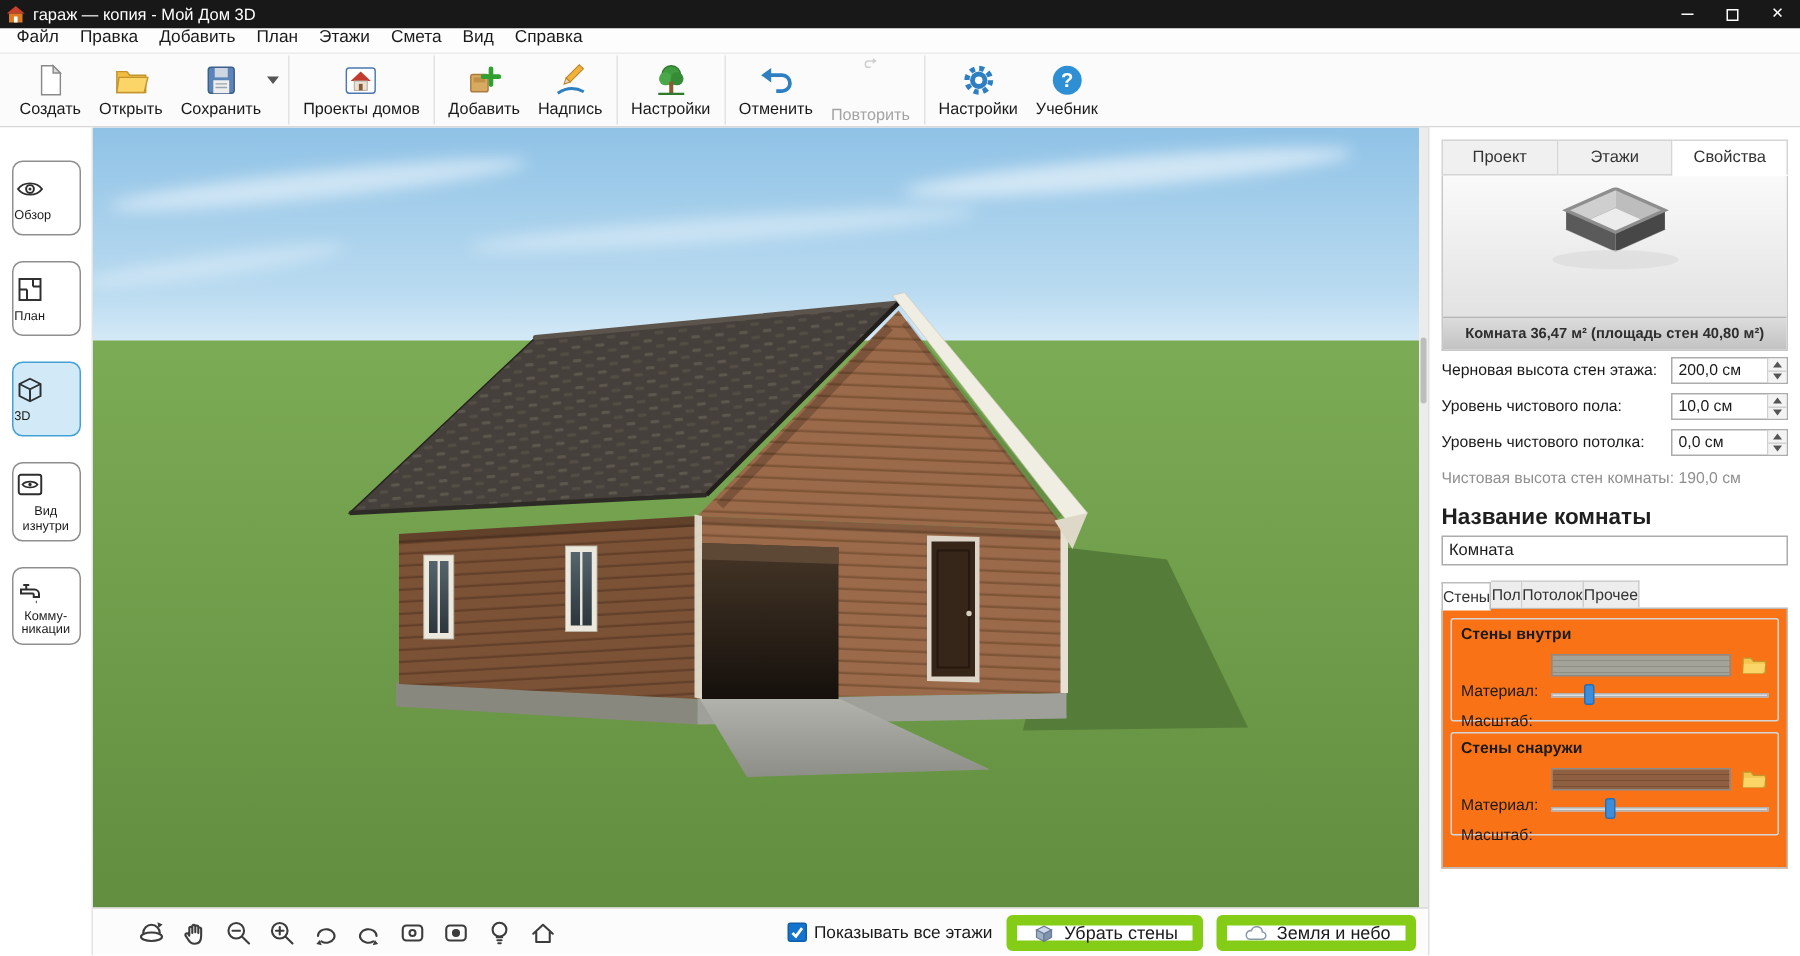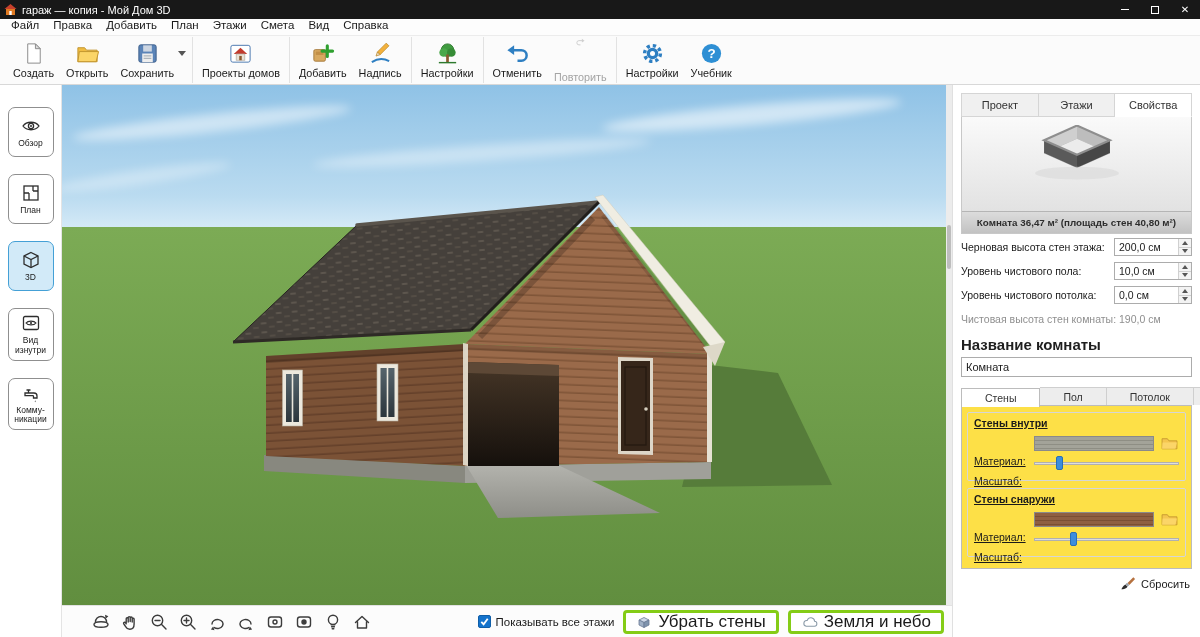--- a/index.html
+++ b/index.html
@@ -30,41 +30,41 @@
   .tbtn.disabled { color:#a4a4a4;gap:24px; }
   .tbtn.disabled svg { opacity:.45; }
   .save-caret { width:0; height:0; border-left:4px solid transparent; border-right:4px solid transparent;
     border-top:5px solid #555; margin:0 3px 14px -2px; }
 
   
   .main { display:flex; height:552px; }
   .sidebar { width:62px; background:#fff; border-right:1px solid #e4e4e4; display:flex;
     flex-direction:column; align-items:center; padding-top:22px; }
   .side-item { width:46px; min-height:50px; border:1px solid #8f8f8f; border-radius:7px;
-    display:flex; flex-direction:column; align-items:center; justify-content:center; gap:3px;
+    display:flex; flex-direction:column; align-items:flex-start; justify-content:center; gap:3px;
     margin-bottom:17px; font-size:8.5px; text-align:center; line-height:1.15; padding:4px 1px; background:#fff; }
   .side-item svg { width:20px; height:20px; }
   .side-item.active { background:#d2eaf8; border-color:#44a0d6; }
 
   .viewport-col { width:890px; display:flex; flex-direction:column; position:relative; }
   .scene { height:520px; position:relative; }
   .scene svg.world { width:100%; height:100%; display:block; }
   .vsplit { position:absolute; right:0; top:0; width:6px; height:520px; background:#ececec; }
   .vsplit .handle { position:absolute; left:1px; top:140px; width:4px; height:44px; background:#bdbdbd; border-radius:2px; }
 
   
   .bottombar { height:32px; background:#fcfcfc; border-top:1px solid #e2e2e2; display:flex;
     align-items:center; padding:0 8px 0 26px; gap:3px; font-size:11.5px; }
   .ibtn { width:26px; height:26px; display:flex; align-items:center; justify-content:center; border-radius:4px; }
   .ibtn svg { width:20px; height:20px; stroke:#3c3c3c; fill:none; stroke-width:1.4; stroke-linecap:round; stroke-linejoin:round; }
   .bb-right { margin-left:auto; display:flex; align-items:center; gap:9px; }
   .chk { width:13px; height:13px; background:#1473cc; border:1px solid #0f5ea8; border-radius:2px;
     display:flex; align-items:center; justify-content:center; }
-  .bb-btn { height:24px; border:3px solid #84cc16; border-radius:4px; background:#fff; display:flex;
-    align-items:center; gap:6px; padding:0 10px; font-size:17px; }
+  .bb-btn { height:24px; border:7px solid #84cc16; border-radius:4px; background:#fff; display:flex;
+    align-items:center; gap:6px; padding:0 10px; font-size:12px; }
 
   
   .rightpanel { width:248px; background:#fff; border-left:1px solid #e0e0e0; padding:8px 8px 0 8px; font-size:10.5px; }
   .rp-tabs { display:flex; height:24px; }
   .rp-tab { flex:1; display:flex; align-items:center; justify-content:center; font-size:11px;
     background:#f0f0f0; border:1px solid #d5d5d5; border-left:none; color:#333; }
   .rp-tab:first-child { border-left:1px solid #d5d5d5; }
   .rp-tab.active { background:#fff; border-bottom:1px solid #fff; }
   .preview-box { border:1px solid #c8c8c8; border-top:none; }
   .preview-img { height:94px; background:linear-gradient(180deg,#fafafa,#e2e2e2); display:flex;
@@ -78,25 +78,25 @@
   .spin-btns { width:13px; border-left:1px solid #d0d0d0; display:flex; flex-direction:column; }
   .spin-btns span { flex:1; background:#f3f3f3; display:flex; align-items:center; justify-content:center; }
   .spin-btns span:first-child { border-bottom:1px solid #d0d0d0; }
   .tri-up { width:0; height:0; border-left:3px solid transparent; border-right:3px solid transparent; border-bottom:4px solid #555; }
   .tri-dn { width:0; height:0; border-left:3px solid transparent; border-right:3px solid transparent; border-top:4px solid #555; }
   .rp-note { margin-top:7px; color:#8f8f8f; }
   .rp-header { margin-top:11px; font-weight:bold; font-size:15px; color:#1f1f1f; }
   .rp-input { margin-top:4px; width:100%; height:20px; border:1px solid #acacac; font-size:11px;
     padding-left:4px; font-family:inherit; color:#1a1a1a; }
   .subtabs { margin-top:10px; display:flex; height:19px; font-size:10.5px; border-bottom:1px solid #bcbcbc; }
-  .subtab { padding:0 23px; display:flex; align-items:center; background:#ededed; border:1px solid #cfcfcf;
+  .subtab { padding:0 0; display:flex; align-items:center; background:#ededed; border:1px solid #cfcfcf;
     border-left:none; border-bottom:none; color:#333; }
   .subtab:first-child { border-left:1px solid #cfcfcf; }
   .subtab.active { background:#fff; border-color:#bcbcbc; position:relative; top:1px; padding-top:0; height:19px; }
-  .subpanel { border:1px solid #bcbcbc; border-top:none; background:#fde047; padding:6px 5px 11px 5px;text-decoration:underline; }
+  .subpanel { border:1px solid #bcbcbc; border-top:none; background:#f97316; padding:6px 5px 21px 5px; }
   .groupbox { border:1px solid #d6d6d6; border-radius:2px; padding:4px 6px 7px 6px; margin-bottom:7px; }
   .gb-title { font-weight:bold; font-size:10.5px; margin-bottom:4px; }
   .gb-row { display:flex; align-items:center; gap:5px; height:20px; }
   .gb-label { width:55px;margin-top:36px; }
   .swatch { flex:1; height:15px; border:1px solid #8a8a8a; }
   .swatch-inside { background:repeating-linear-gradient(180deg,#a3a399 0 3px,#8e8e84 3px 4px); }
   .swatch-outside { background:repeating-linear-gradient(180deg,#8f5f42 0 3px,#7a4e34 3px 4px); }
   .folder-btn { width:20px; height:16px; display:flex; align-items:center; justify-content:center; }
   .slider { flex:1; position:relative; height:16px; }
   .slider .track { position:absolute; left:0; right:0; top:7px; height:3px; background:#dedede; border:1px solid #b0b0b0; }
@@ -609,22 +609,14 @@
         <div class="gb-row">
           <span class="gb-label">Масштаб:</span>
           <div class="slider">
             <div class="track"></div>
             <div class="thumb" style="left:25%"></div>
           </div>
         </div>
       </div>
     </div>
 
-    <div class="reset-row">
-      <svg width="16" height="16" viewBox="0 0 18 18">
-        <path d="M15,1.5 l2,2 -6.5,6.5 -2,-2 z" fill="#b5713f"></path>
-        <path d="M8,7.5 l2.5,2.5 -1.8,1.8 -2.5,-2.5 z" fill="#9aa0a8"></path>
-        <path d="M6,9.5 l2.5,2.5 c-1.5,2 -4.5,3 -7,3 c1,-2 1.5,-3.5 4.5,-5.5 z" fill="#2e2e2e"></path>
-      </svg>
-      <span>Сбросить</span>
-    </div>
   </div>
 </div>
 
 </body></html>

